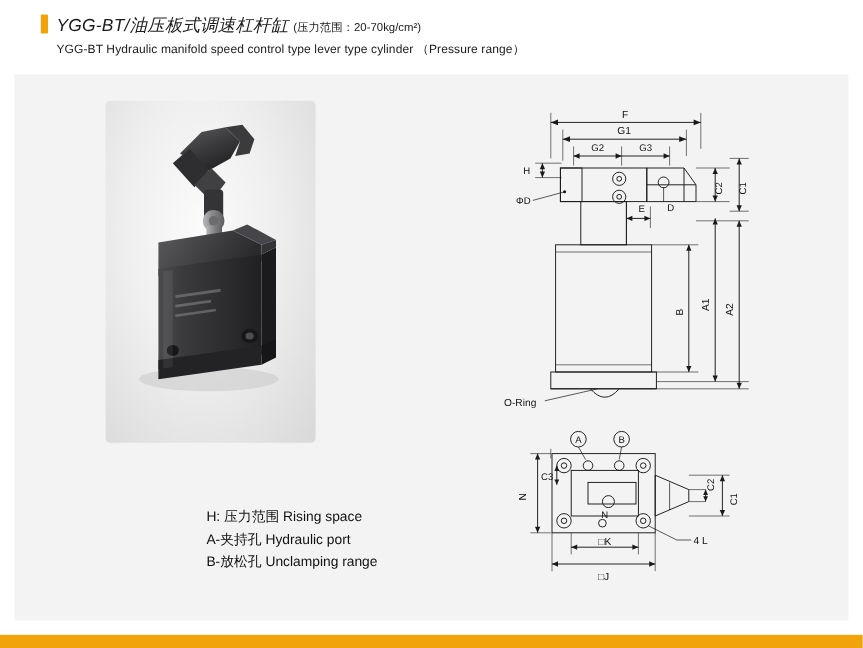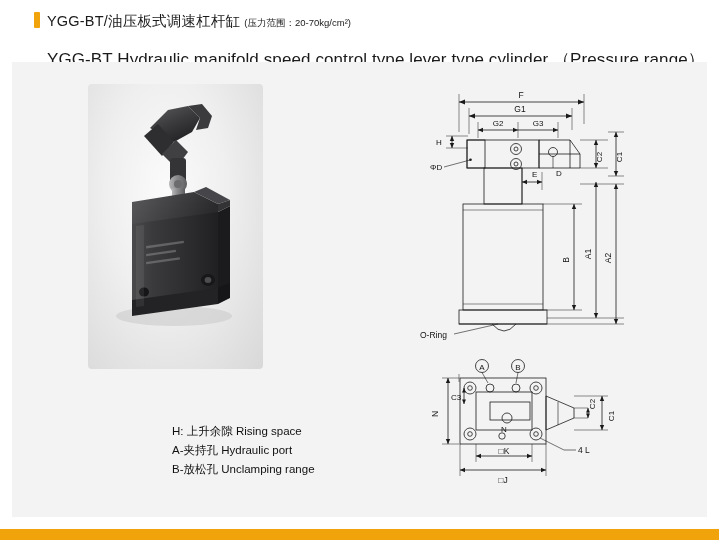--- a/index.html
+++ b/index.html
@@ -39,30 +39,31 @@
     background: #f0a30a;
     border-radius: 1px;
     margin-right: 7px;
     position: relative;
     top: 2px;
   }
   .title-cn {
     font-size: 14.5px;
     letter-spacing: 0.2px;
     color: #1a1a1a;
+    font-style: italic;
   }
   .title-paren {
     font-size: 9.5px;
     color: #1a1a1a;
     margin-left: 4px;
   }
   .title-en {
-    font-size: 17px;
+    font-size: 10px;
     color: #1a1a1a;
-    margin-top: 17px;
+    margin-top: 3px;
     margin-left: 13px;
     letter-spacing: 0.1px;
     white-space: nowrap;
   }
   
   .panel {
     position: absolute;
     left: 12px;
     top: 62px;
     width: 695px;
@@ -191,21 +192,21 @@
 
         <ellipse cx="120" cy="196" rx="7" ry="6" fill="#171719"></ellipse>
         <ellipse cx="120" cy="196" rx="3.4" ry="3" fill="#4d4d4f"></ellipse>
         <ellipse cx="56" cy="208" rx="5" ry="4.5" fill="#161618"></ellipse>
 
         <path d="M48 142 L56 141 L56 222 L48 223 Z" fill="#ffffff" opacity="0.07"></path>
       </svg>
     </div>
 
     <div class="legend">
-      <div>H: 上升余隙 Rising space</div>
+      <div>H: 压力范围 Rising space</div>
       <div>A-夹持孔 Hydraulic port</div>
       <div>B-放松孔 Unclamping range</div>
     </div>
 
     <div class="drawing-top">
       <svg width="260" height="275" viewBox="0 0 260 275">
         <g stroke="#1a1a1a" fill="none" stroke-width="0.8">
 
           <line x1="47" y1="22" x2="47" y2="60" stroke-dasharray="0" stroke-width="0.5"></line>
           <line x1="172" y1="22" x2="172" y2="52" stroke-width="0.5"></line>

